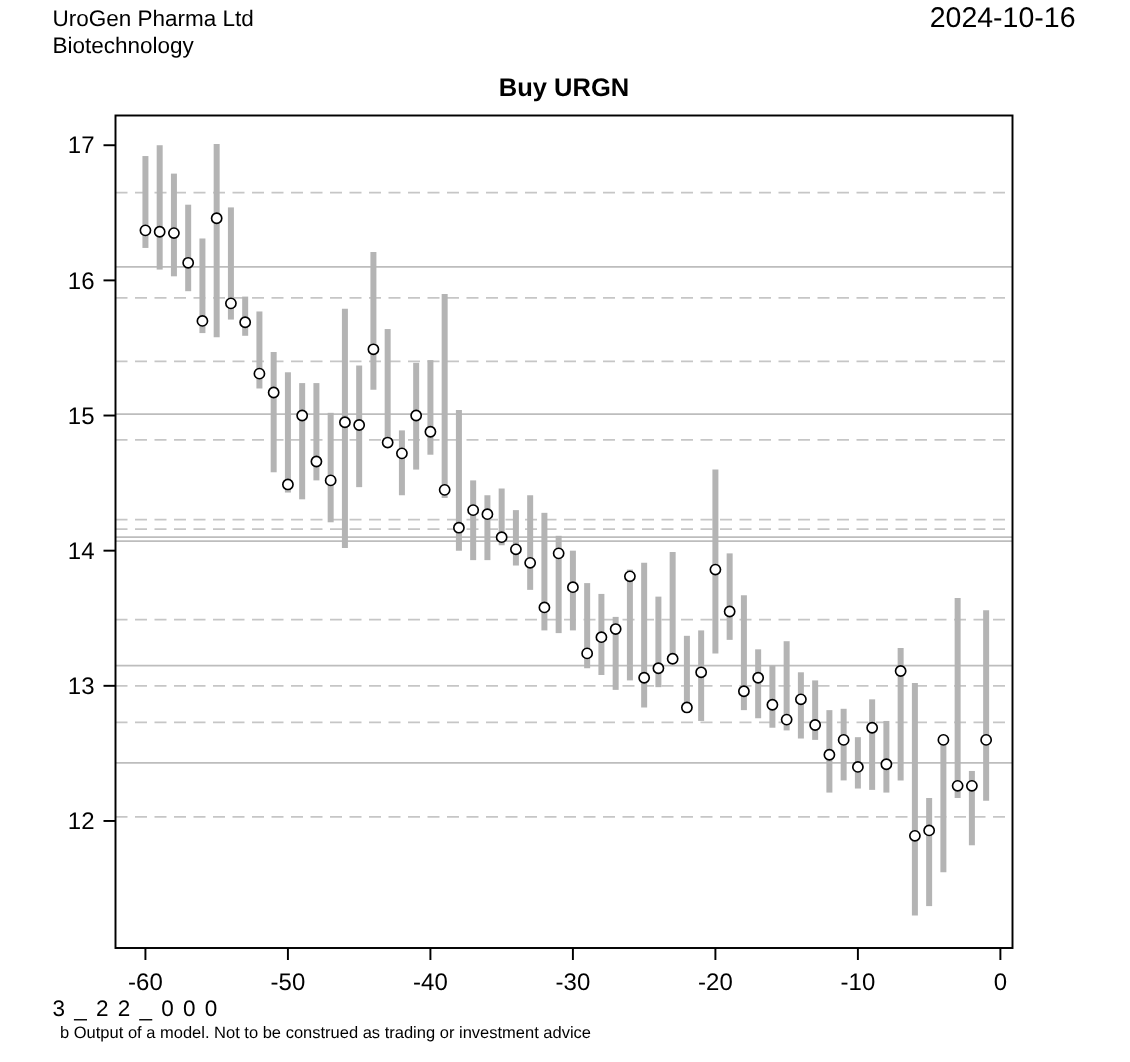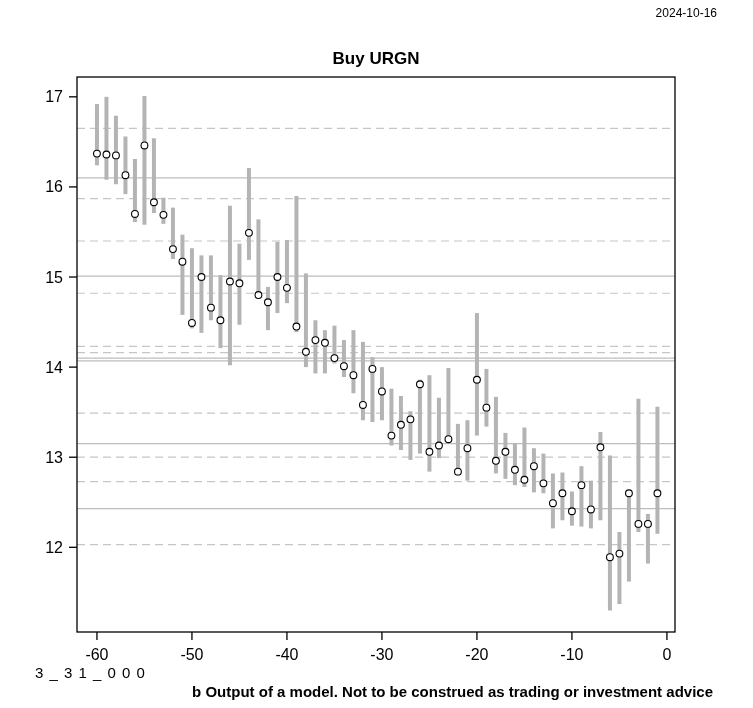--- a/index.html
+++ b/index.html
@@ -1,30 +1,32 @@
 <!DOCTYPE html>
 <html><head>
 <meta charset="utf-8">
 <style>
   html,body{margin:0;padding:0;}
   body{
     width:753px;height:708px;position:relative;background:#ffffff;
     font-family:"Liberation Sans", sans-serif;color:#000;overflow:hidden;
   }
   .hdr-left{position:absolute;left:35px;top:4px;font-size:15px;line-height:18px;text-align:left;}
-  .hdr-right{position:absolute;right:36px;top:4px;font-size:12px;line-height:18px;text-align:right;}
+  .hdr-right{position:absolute;right:36px;top:4px;font-size:19px;line-height:18px;text-align:right;}
   .chart-title{position:absolute;left:77px;top:49px;width:598px;text-align:center;font-size:17px;font-weight:bold;}
   .footer-code{position:absolute;left:35px;top:664px;font-size:15px;letter-spacing:1px;}
-  .footer-note{position:absolute;left:40px;top:683px;width:673px;text-align:right;font-size:15px;font-weight:bold;}
+  .footer-note{position:absolute;left:40px;top:683px;width:673px;text-align:left;font-size:11px;}
   svg{position:absolute;left:0;top:0;}
 </style>
 </head>
 <body>
 
 <div class="hdr-left">
+  <div>UroGen Pharma Ltd</div>
+  <div>Biotechnology</div>
 </div>
 
 <div class="hdr-right">
   <div>2024-10-16</div>
 </div>
 
 <div class="chart-title">Buy URGN</div>
 
 <svg id="chart" width="753" height="708" viewBox="0 0 753 708">
     <line x1="77" x2="675" y1="128.35551948051952" y2="128.35551948051952" stroke="#c6c6c6" stroke-width="1.2" stroke-dasharray="8 5"></line>
@@ -185,14 +187,14 @@
     <circle cx="590.9285146942017" cy="509.4675324675325" r="3.4" fill="#ffffff" stroke="#000000" stroke-width="1.1"></circle>
     <circle cx="600.428117553614" cy="447.3003246753247" r="3.4" fill="#ffffff" stroke="#000000" stroke-width="1.1"></circle>
     <circle cx="609.9277204130262" cy="557.2191558441559" r="3.4" fill="#ffffff" stroke="#000000" stroke-width="1.1"></circle>
     <circle cx="619.4273232724385" cy="553.6152597402597" r="3.4" fill="#ffffff" stroke="#000000" stroke-width="1.1"></circle>
     <circle cx="628.9269261318507" cy="493.25" r="3.4" fill="#ffffff" stroke="#000000" stroke-width="1.1"></circle>
     <circle cx="638.4265289912629" cy="523.8831168831168" r="3.4" fill="#ffffff" stroke="#000000" stroke-width="1.1"></circle>
     <circle cx="647.9261318506751" cy="523.8831168831168" r="3.4" fill="#ffffff" stroke="#000000" stroke-width="1.1"></circle>
     <circle cx="657.4257347100873" cy="493.25" r="3.4" fill="#ffffff" stroke="#000000" stroke-width="1.1"></circle>
   </svg>
 
-<div class="footer-code">3 _ 3 1 _ 0 0 0</div>
+<div class="footer-code">3 _ 2 2 _ 0 0 0</div>
 <div class="footer-note">b Output of a model. Not to be construed as trading or investment advice</div>
 
 </body></html>

